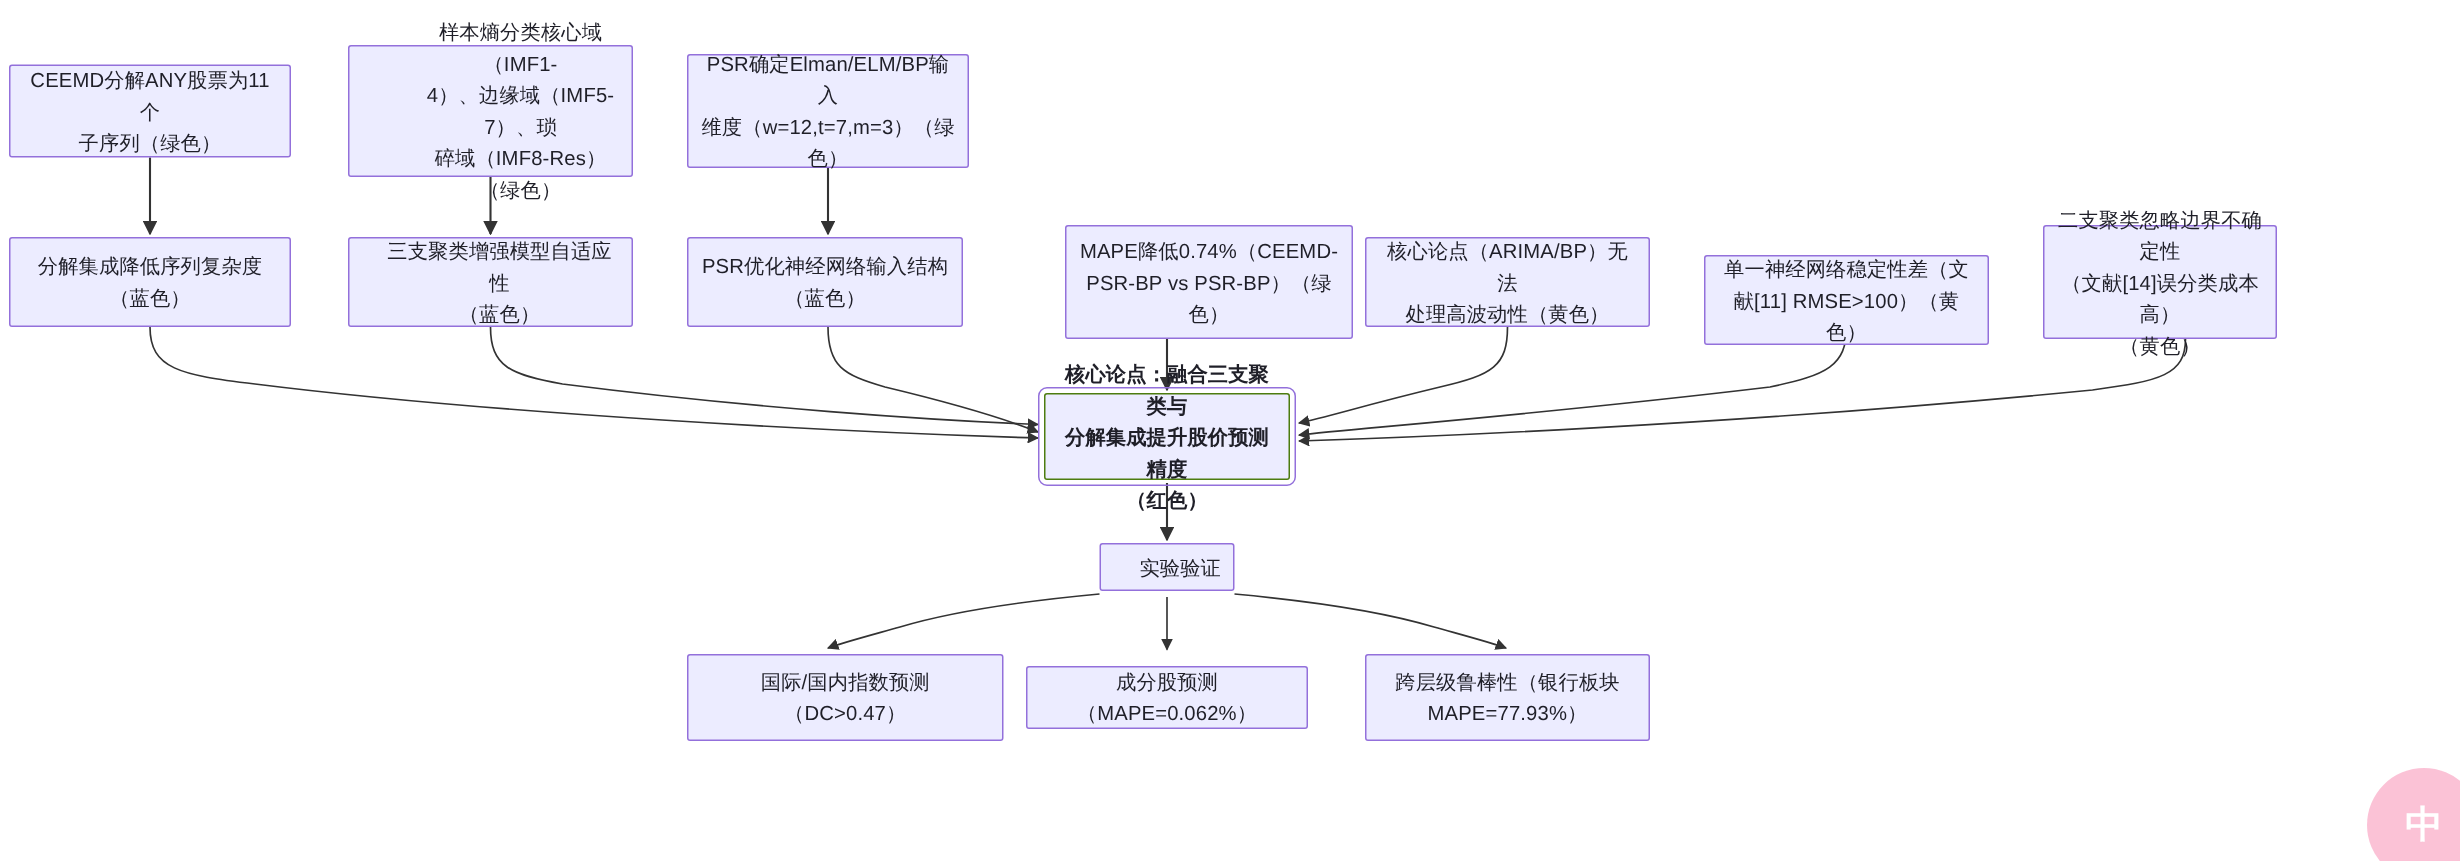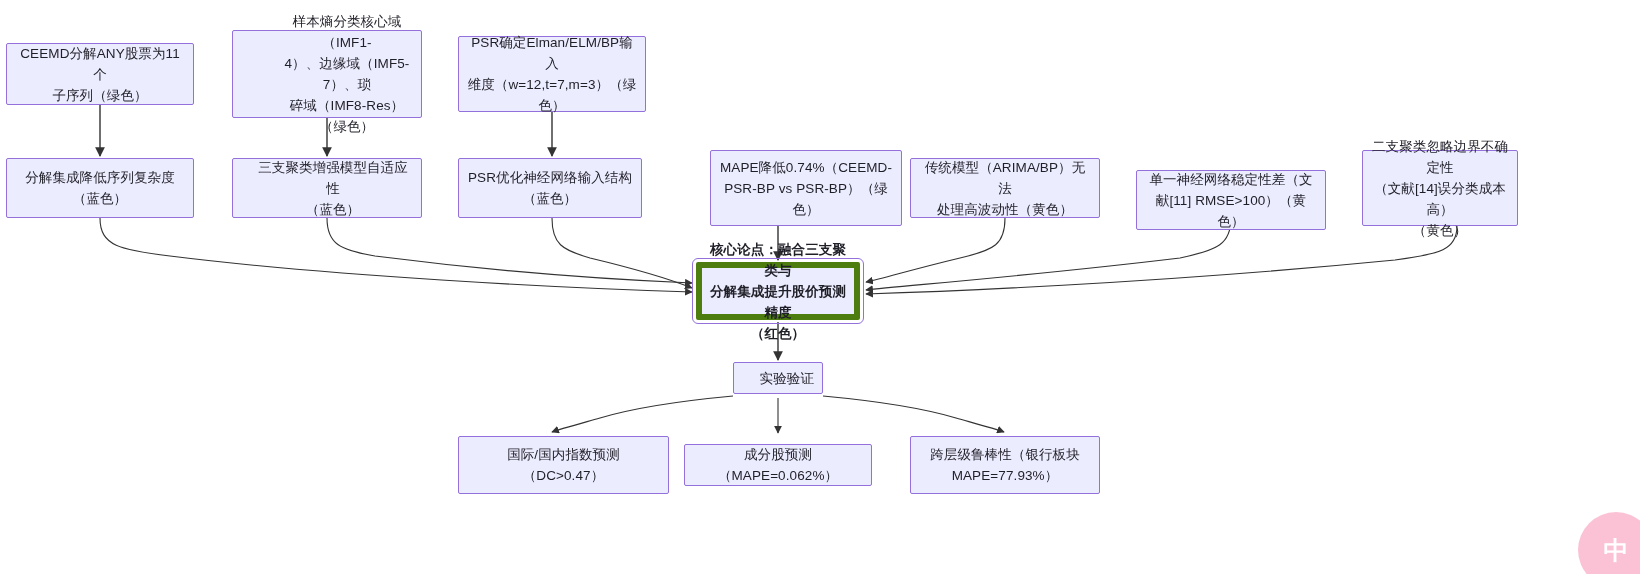--- a/index.html
+++ b/index.html
@@ -36,21 +36,21 @@
     line-height: 21px;
     text-align: center;
     display: flex;
     align-items: center;
     justify-content: center;
     padding: 4px 8px;
     white-space: pre-line;
     letter-spacing: 0.1px;
   }
   .node.core {
-    border: 6px solid #4d7c0f;
+    border: 1px solid #4d7c0f;
     outline: 1px solid #9370DB;
     outline-offset: 3px;
     font-weight: 600;
   }
   .watermark {
     position: absolute;
     width: 76px;
     height: 76px;
     border-radius: 50%;
     background: #FBB8D0;
@@ -121,21 +121,21 @@
 色）</span></div>
       <div class="node" style="left: 6px; top: 158px; width: 188px; height: 60px;"><span>分解集成降低序列复杂度
 （蓝色）</span></div>
       <div class="node" style="left: 232px; top: 158px; width: 190px; height: 60px; padding-left: 20px;"><span>三支聚类增强模型自适应性
 （蓝色）</span></div>
       <div class="node" style="left: 458px; top: 158px; width: 184px; height: 60px;"><span>PSR优化神经网络输入结构
 （蓝色）</span></div>
       <div class="node" style="left: 682px; top: 150px; width: 192px; height: 76px; margin-left: 28px;"><span>MAPE降低0.74%（CEEMD-
 PSR-BP vs PSR-BP）（绿
 色）</span></div>
-      <div class="node" style="left: 910px; top: 158px; width: 190px; height: 60px;"><span>传统模型（ARIMA/BP）无法
+      <div class="node" style="left: 910px; top: 158px; width: 190px; height: 60px;"><span>核心论点（ARIMA/BP）无法
 处理高波动性（黄色）</span></div>
       <div class="node" style="left: 1136px; top: 158px; width: 190px; height: 60px; margin-top: 12px;"><span>单一神经网络稳定性差（文
 献[11] RMSE&gt;100）（黄色）</span></div>
       <div class="node" style="left: 1362px; top: 150px; width: 156px; height: 76px;"><span>二支聚类忽略边界不确定性
 （文献[14]误分类成本高）
 （黄色）</span></div>
       <div class="node core" style="left: 696px; top: 262px; width: 164px; height: 58px;"><span>核心论点：融合三支聚类与
 分解集成提升股价预测精度
 （红色）</span></div>
       <div class="node" style="left: 733px; top: 362px; width: 90px; height: 32px; justify-content: flex-end;"><span>实验验证</span></div>

